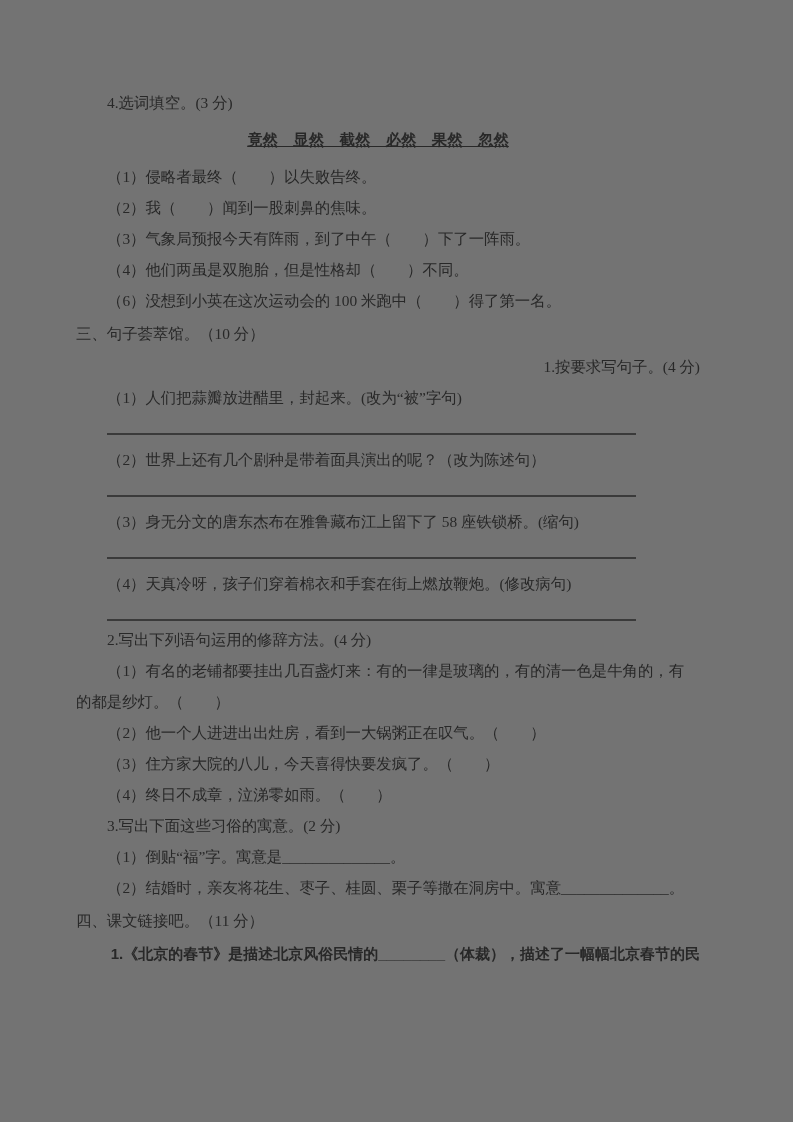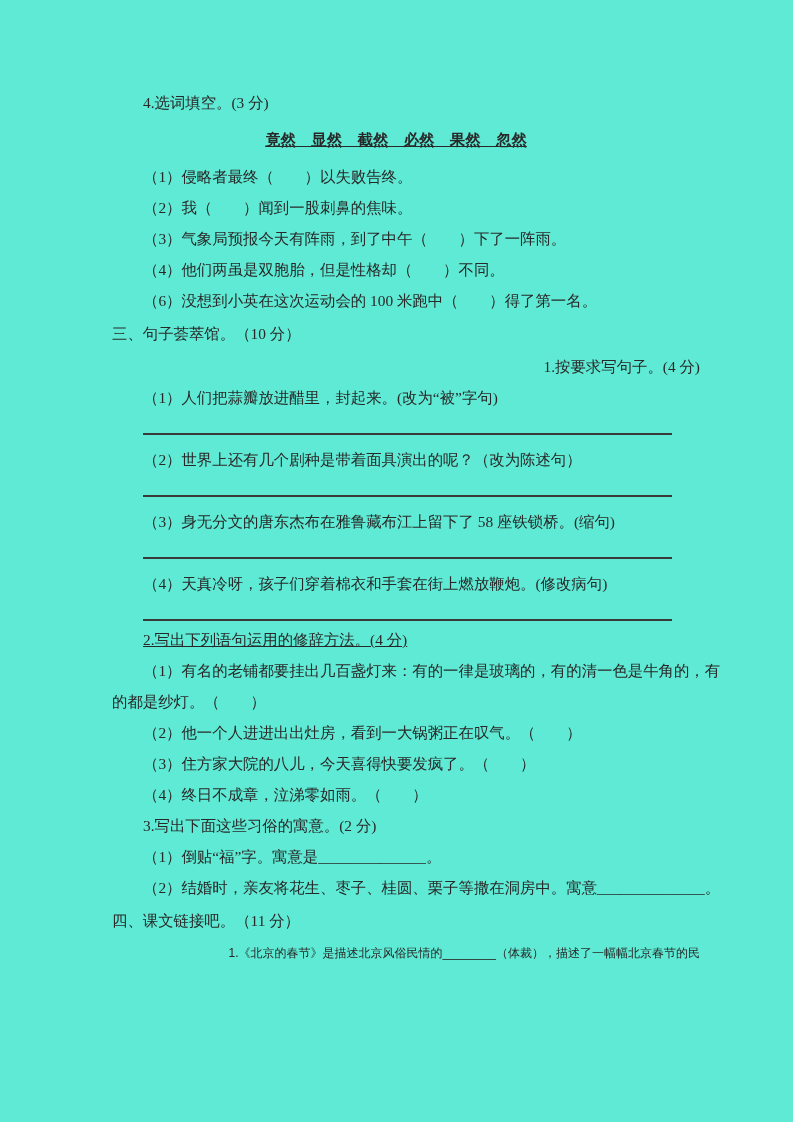--- a/index.html
+++ b/index.html
@@ -2,25 +2,25 @@
 <html><head>
 <meta charset="utf-8">
 <style>
   * { margin: 0; padding: 0; box-sizing: border-box; }
   html, body { background: #ffffff; }
   .page {
     position: relative;
     width: 793px;
     height: 1122px;
     margin: 0 auto;
-    background: #5eead4;
+    background: #737373;
     color: #282828;
     font-family: "Liberation Serif", "DejaVu Serif", serif;
     font-size: 15.4px;
-    padding: 87px 93px 0 112px;
+    padding: 87px 93px 0 76px;
     overflow: hidden;
   }
   .ln {
     height: 31px;
     line-height: 31px;
     white-space: pre;
   }
   .indent { padding-left: 31px; }
   .sec-title {
     font-weight: 400;
@@ -33,24 +33,25 @@
     padding-right: 20px;
     text-decoration: underline;
   }
   .ans-line {
     border: none;
     border-top: 2px solid #3a3a3a;
     width: 529px;
     margin: 20px 0 9px 31px;
     height: 0;
   }
-  .tight { margin-top: -6px; text-decoration: underline; }
+  .tight { margin-top: -6px; }
   .para {
     font-family: "Liberation Sans", "DejaVu Sans", sans-serif;
-    font-size: 12px;
+    font-size: 15px;
+    font-weight: bold;
   }
   .gap2 { margin-top: 2px; text-align: right; }
   .gap3 { margin-top: 3px; }
 </style>
 </head>
 <body>
 
 <div class="page">
 
   <div class="ln indent">4.选词填空。(3 分)</div>

